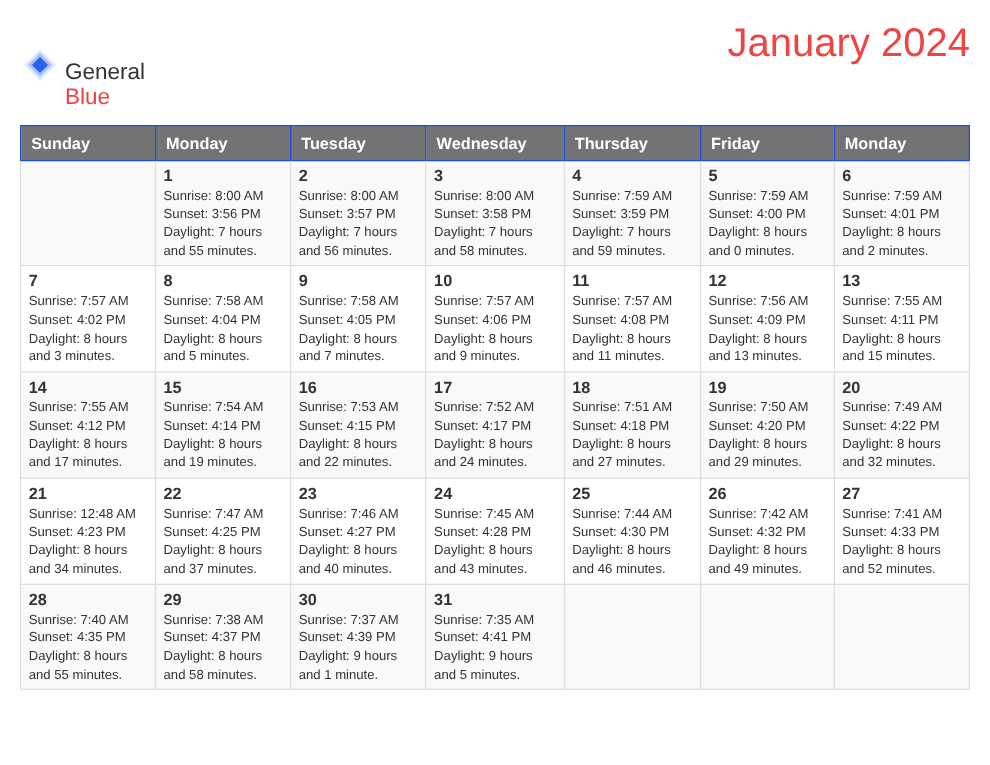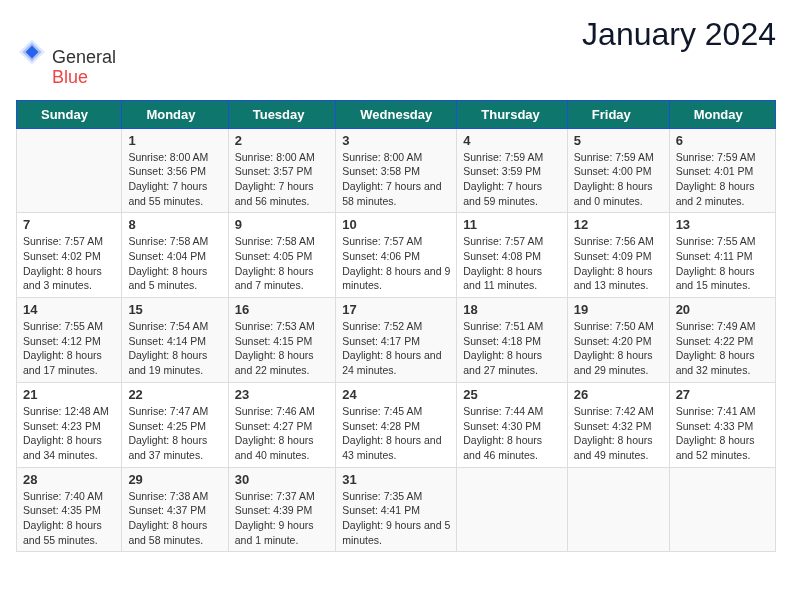--- a/index.html
+++ b/index.html
@@ -31,37 +31,37 @@
     .logo-blue { color: #ef4444; }
     .logo-icon {
       width: 32px;
       height: 32px;
     }
     .title-block {
       text-align: right;
     }
     .month-year {
       font-size: 32px;
-      color: #0f172a;
+      color: #ef4444;
       font-weight: normal;
     }
     .location {
       font-size: 14px;
       color: #555;
     }
     .calendar {
       width: 100%;
       border-collapse: collapse;
       border: 1px solid #ccc;
     }
     .calendar th {
-      background-color: #0f766e;
+      background-color: #737373;
       color: #fff;
       text-align: left;
-      padding: 6px 24px;
+      padding: 6px 8px;
       font-size: 13px;
       border: 1px solid #1d4ed8;
     }
     .calendar td {
       vertical-align: top;
       padding: 4px 6px;
       font-size: 11px;
       color: #333;
       border: 1px solid #ddd;
       width: 113px;

